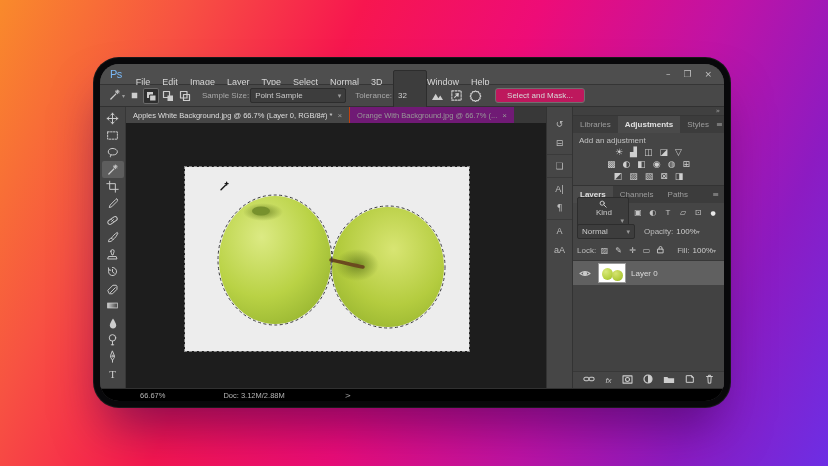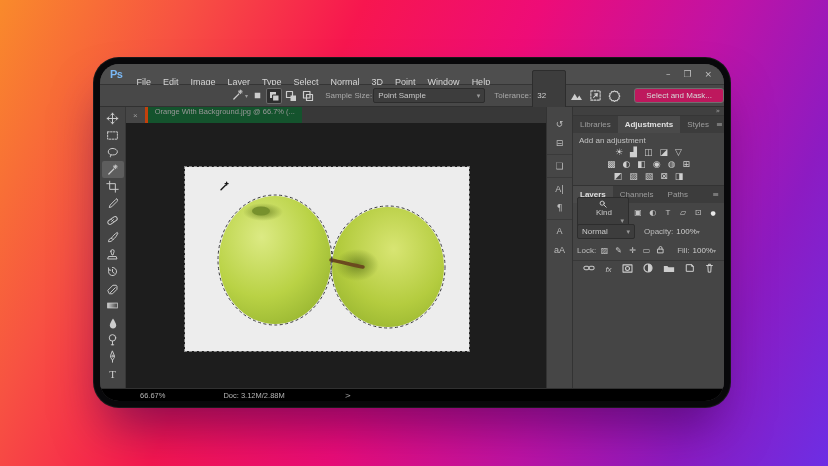--- a/index.html
+++ b/index.html
@@ -19,27 +19,27 @@
   }
   .win {
     width:100%; height:100%; border-radius:19px; overflow:hidden;
     background:#3f3f3f; display:flex; flex-direction:column;
     color:#d2d2d2; font-size:9px;
   }
 
   
   .menubar { height:21px; background:#4e4e4e; border-bottom:1px solid #353535;
     display:flex; align-items:center; gap:0; flex:none; }
-  .pslogo { color:#7ab8f5; font-weight:bold; font-size:11px; padding:0 8px 0 10px; letter-spacing:-.5px; }
+  .pslogo { color:#7ab8f5; font-weight:normal; font-size:11px; padding:0 8px 0 10px; letter-spacing:-.5px; }
   .menu-item { padding:0 6px; color:#d6d6d6; cursor:default;margin-top:16px; }
   .win-controls { margin-left:auto; display:flex; align-items:center; gap:13px; padding-right:12px; color:#c4c4c4; font-size:9px; }
 
   
   .optionsbar { height:22px; background:#484848; border-bottom:1px solid #313131;
-    display:flex; align-items:center; flex:none; padding-left:8px; gap:1px;justify-content:flex-end; }
+    display:flex; align-items:center; flex:none; padding-left:8px; gap:1px; }
   .opt-label { color:#a9a9a9; font-size:8px; margin-left:8px; }
   .dropdown { background:#3d3d3d; border:1px solid #2d2d2d; border-radius:2px;
     color:#c9c9c9; font-size:8px; padding:2px 4px; display:flex; align-items:center; }
   .dropdown .caret { margin-left:auto; padding-left:6px; font-size:7px; color:#9a9a9a; }
   .tol-field { background:#3d3d3d; border:1px solid #2d2d2d; border-radius:2px;
     width:34px; padding:20px 4px; font-size:8px; color:#cfcfcf; }
   .mode-btn { width:16px; height:16px; display:flex; align-items:center; justify-content:center; border-radius:2px; }
   .mode-btn.active { background:#2e2e2e; box-shadow:inset 0 0 0 1px #6a6a6a; }
   .icon-btn { width:18px; height:16px; display:flex; align-items:center; justify-content:center; border-radius:2px; }
   .sam-btn { margin-left:10px; background:#be185d; border:1px solid #6f6f6f; border-radius:3px;
@@ -52,21 +52,21 @@
     display:flex; flex-direction:column; align-items:center; padding-top:3px; flex:none; }
   .tool { width:22px; height:17px; display:flex; align-items:center; justify-content:center; border-radius:2px; }
   .tool.active { background:#5d5d5d; }
   .tool svg { display:block; }
   .tool .t-letter { font-size:11px; color:#cdcdcd; font-family:"Liberation Serif", serif; }
 
   .center { flex:1; display:flex; flex-direction:column; min-width:0; }
   .tabbar { height:16px; background:#383838; display:flex; flex:none; font-size:7.5px; }
   .tab { display:flex; align-items:center; gap:5px; padding:0 7px; white-space:nowrap; overflow:hidden; }
   .tab.active { background:#464646; color:#dedede; }
-  .tab.inactive { background:#14532d; color:#989898; border-left:3px solid #c2410c;flex-direction:column; }
+  .tab.inactive { background:#701a75; color:#989898; border-left:1px solid #c2410c; }
   .tab .x { color:#9a9a9a; font-size:8px; }
 
   .canvas { flex:1; background:#1d1d1d; position:relative; overflow:hidden; }
   .doc { position:absolute; left:59px; top:44px; width:284px; height:184px;
     background:#ededed; outline:1px dashed #8a8a8a; }
   .doc svg { display:block; }
   .wand-cursor { position:absolute; left:33px; top:13px; }
 
   .sidestrip { width:26px; background:#464646; border-left:1px solid #333;
     display:flex; flex-direction:column; align-items:center; flex:none; padding-top:6px; color:#bdbdbd; }
@@ -171,21 +171,21 @@
           </svg>
       </span>
       <span class="mode-btn">
         <svg class="ic" width="12" height="12" viewBox="0 0 12 12">
             <rect x="1.5" y="1.5" width="6.5" height="6.5"></rect>
             <rect x="4.5" y="4.5" width="6" height="6"></rect>
           </svg>
       </span>
 
       <span class="opt-label">Sample Size:</span>
-      <div class="dropdown" style="width:112px;">
+      <div class="dropdown" style="width:96px;">
         <span>Point Sample</span>
         <span class="caret g">▾</span>
       </div>
 
       <span class="opt-label">Tolerance:</span>
       <div class="tol-field">32</div>
 
       <span class="icon-btn">
         <svg class="ic fill" width="13" height="11" viewBox="0 0 14 12">
             <path d="M1 11 L5 4 L8 9 L10 6 L13 11 Z"></path>
@@ -297,20 +297,21 @@
             </svg>
           </span>
         <span class="tool">
             <span class="t-letter">T</span>
           </span>
       </div>
 
       <div class="center">
         <div class="tabbar">
           <div class="tab active">
+            <span>Apples White Background.jpg @ 66.7% (Layer 0, RGB/8#) *</span>
             <span class="x">×</span>
           </div>
           <div class="tab inactive">
             <span>Orange With Background.jpg @ 66.7% (...</span>
             <span class="x">×</span>
           </div>
         </div>
 
         <div class="canvas">
           <div class="doc">
@@ -459,20 +460,35 @@
                   <path d="M4 5.5 V4 a2 2 0 0 1 4 0 V5.5"></path>
                 </svg>
             </span>
             <span style="margin-left:8px;">Fill:</span>
             <span class="mini-dd">
               <span>100%</span>
               <span class="g" style="font-size:6px;color:#9a9a9a;">▾</span>
             </span>
           </div>
 
+          <div class="layers-list">
+            <div class="layer-row">
+              <span class="eye">
+                <svg class="ic" width="12" height="9" viewBox="0 0 12 9">
+                    <path d="M1 4.5 Q6 .5 11 4.5 Q6 8.5 1 4.5 Z"></path>
+                    <circle cx="6" cy="4.5" r="1.5" fill="#cdcdcd"></circle>
+                  </svg>
+              </span>
+              <span class="thumb">
+                  <i class="a1"></i>
+                  <i class="a2"></i>
+                </span>
+              <span class="layer-name">Layer 0</span>
+            </div>
+          </div>
 
           <div class="lfooter">
             <span>
               <svg class="ic" width="12" height="8" viewBox="0 0 14 8">
                   <rect x="1" y="2" width="6" height="4" rx="2"></rect>
                   <rect x="7" y="2" width="6" height="4" rx="2"></rect>
                 </svg>
             </span>
             <span class="fx">fx</span>
             <span>

